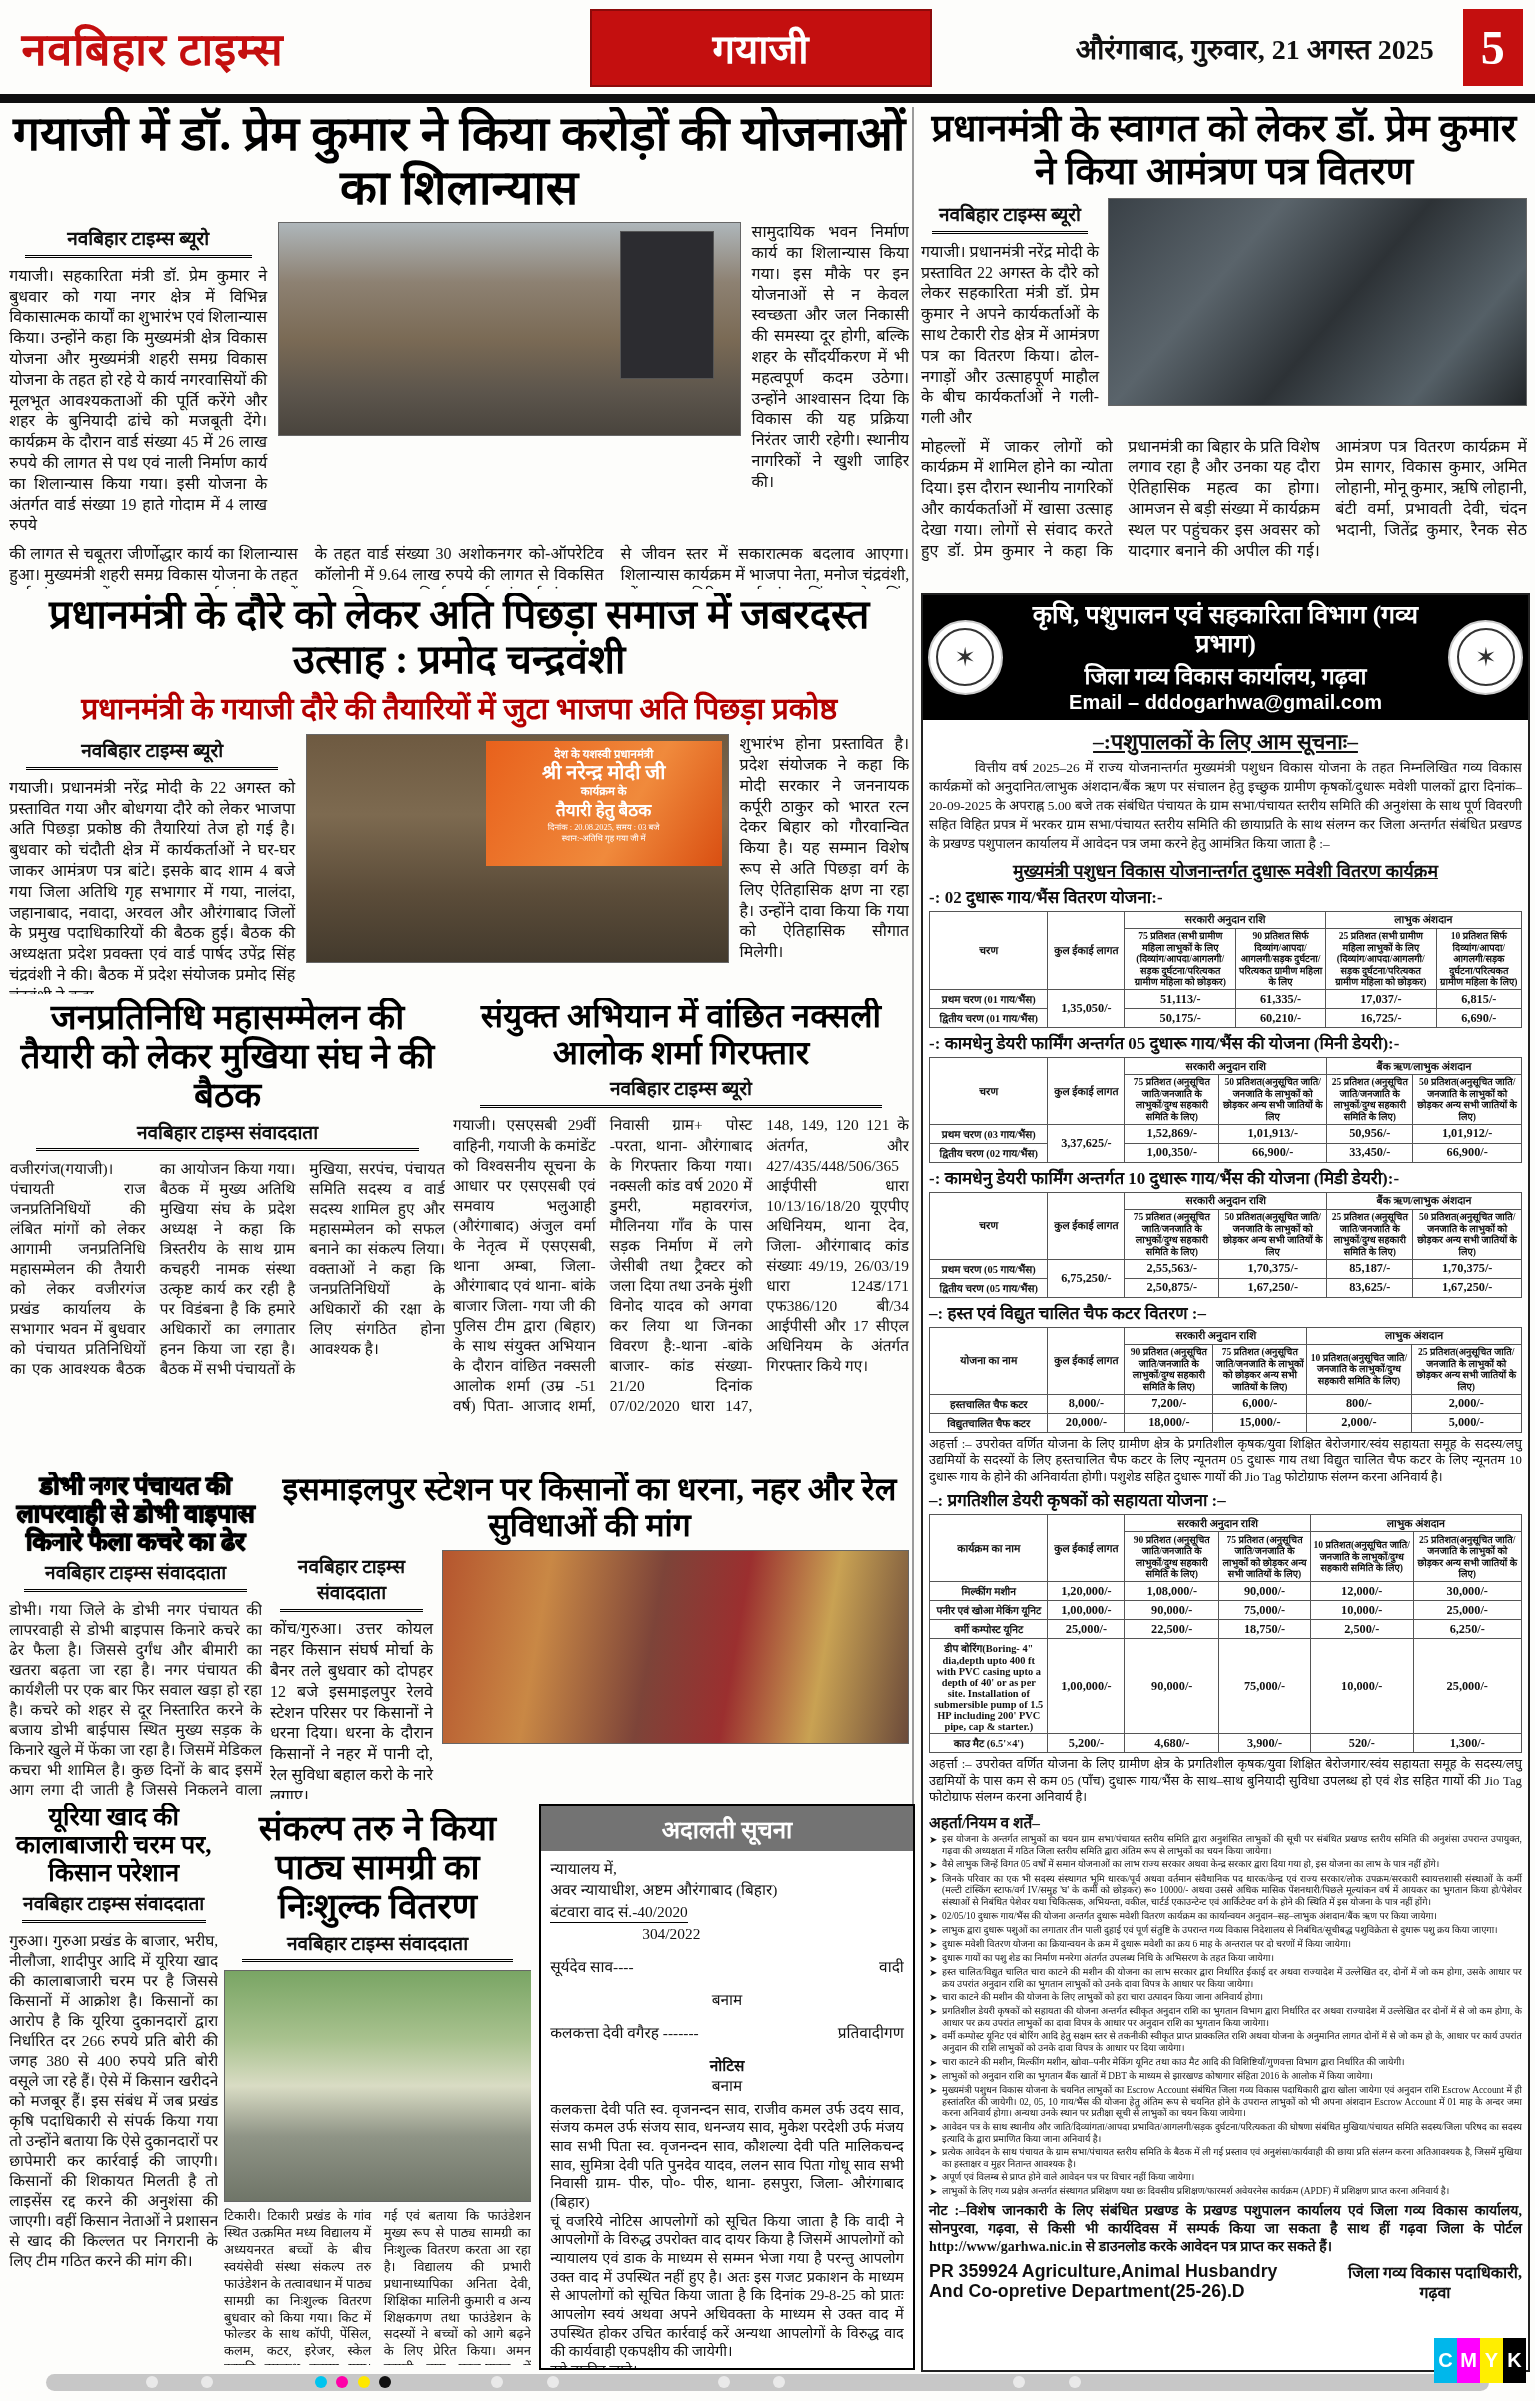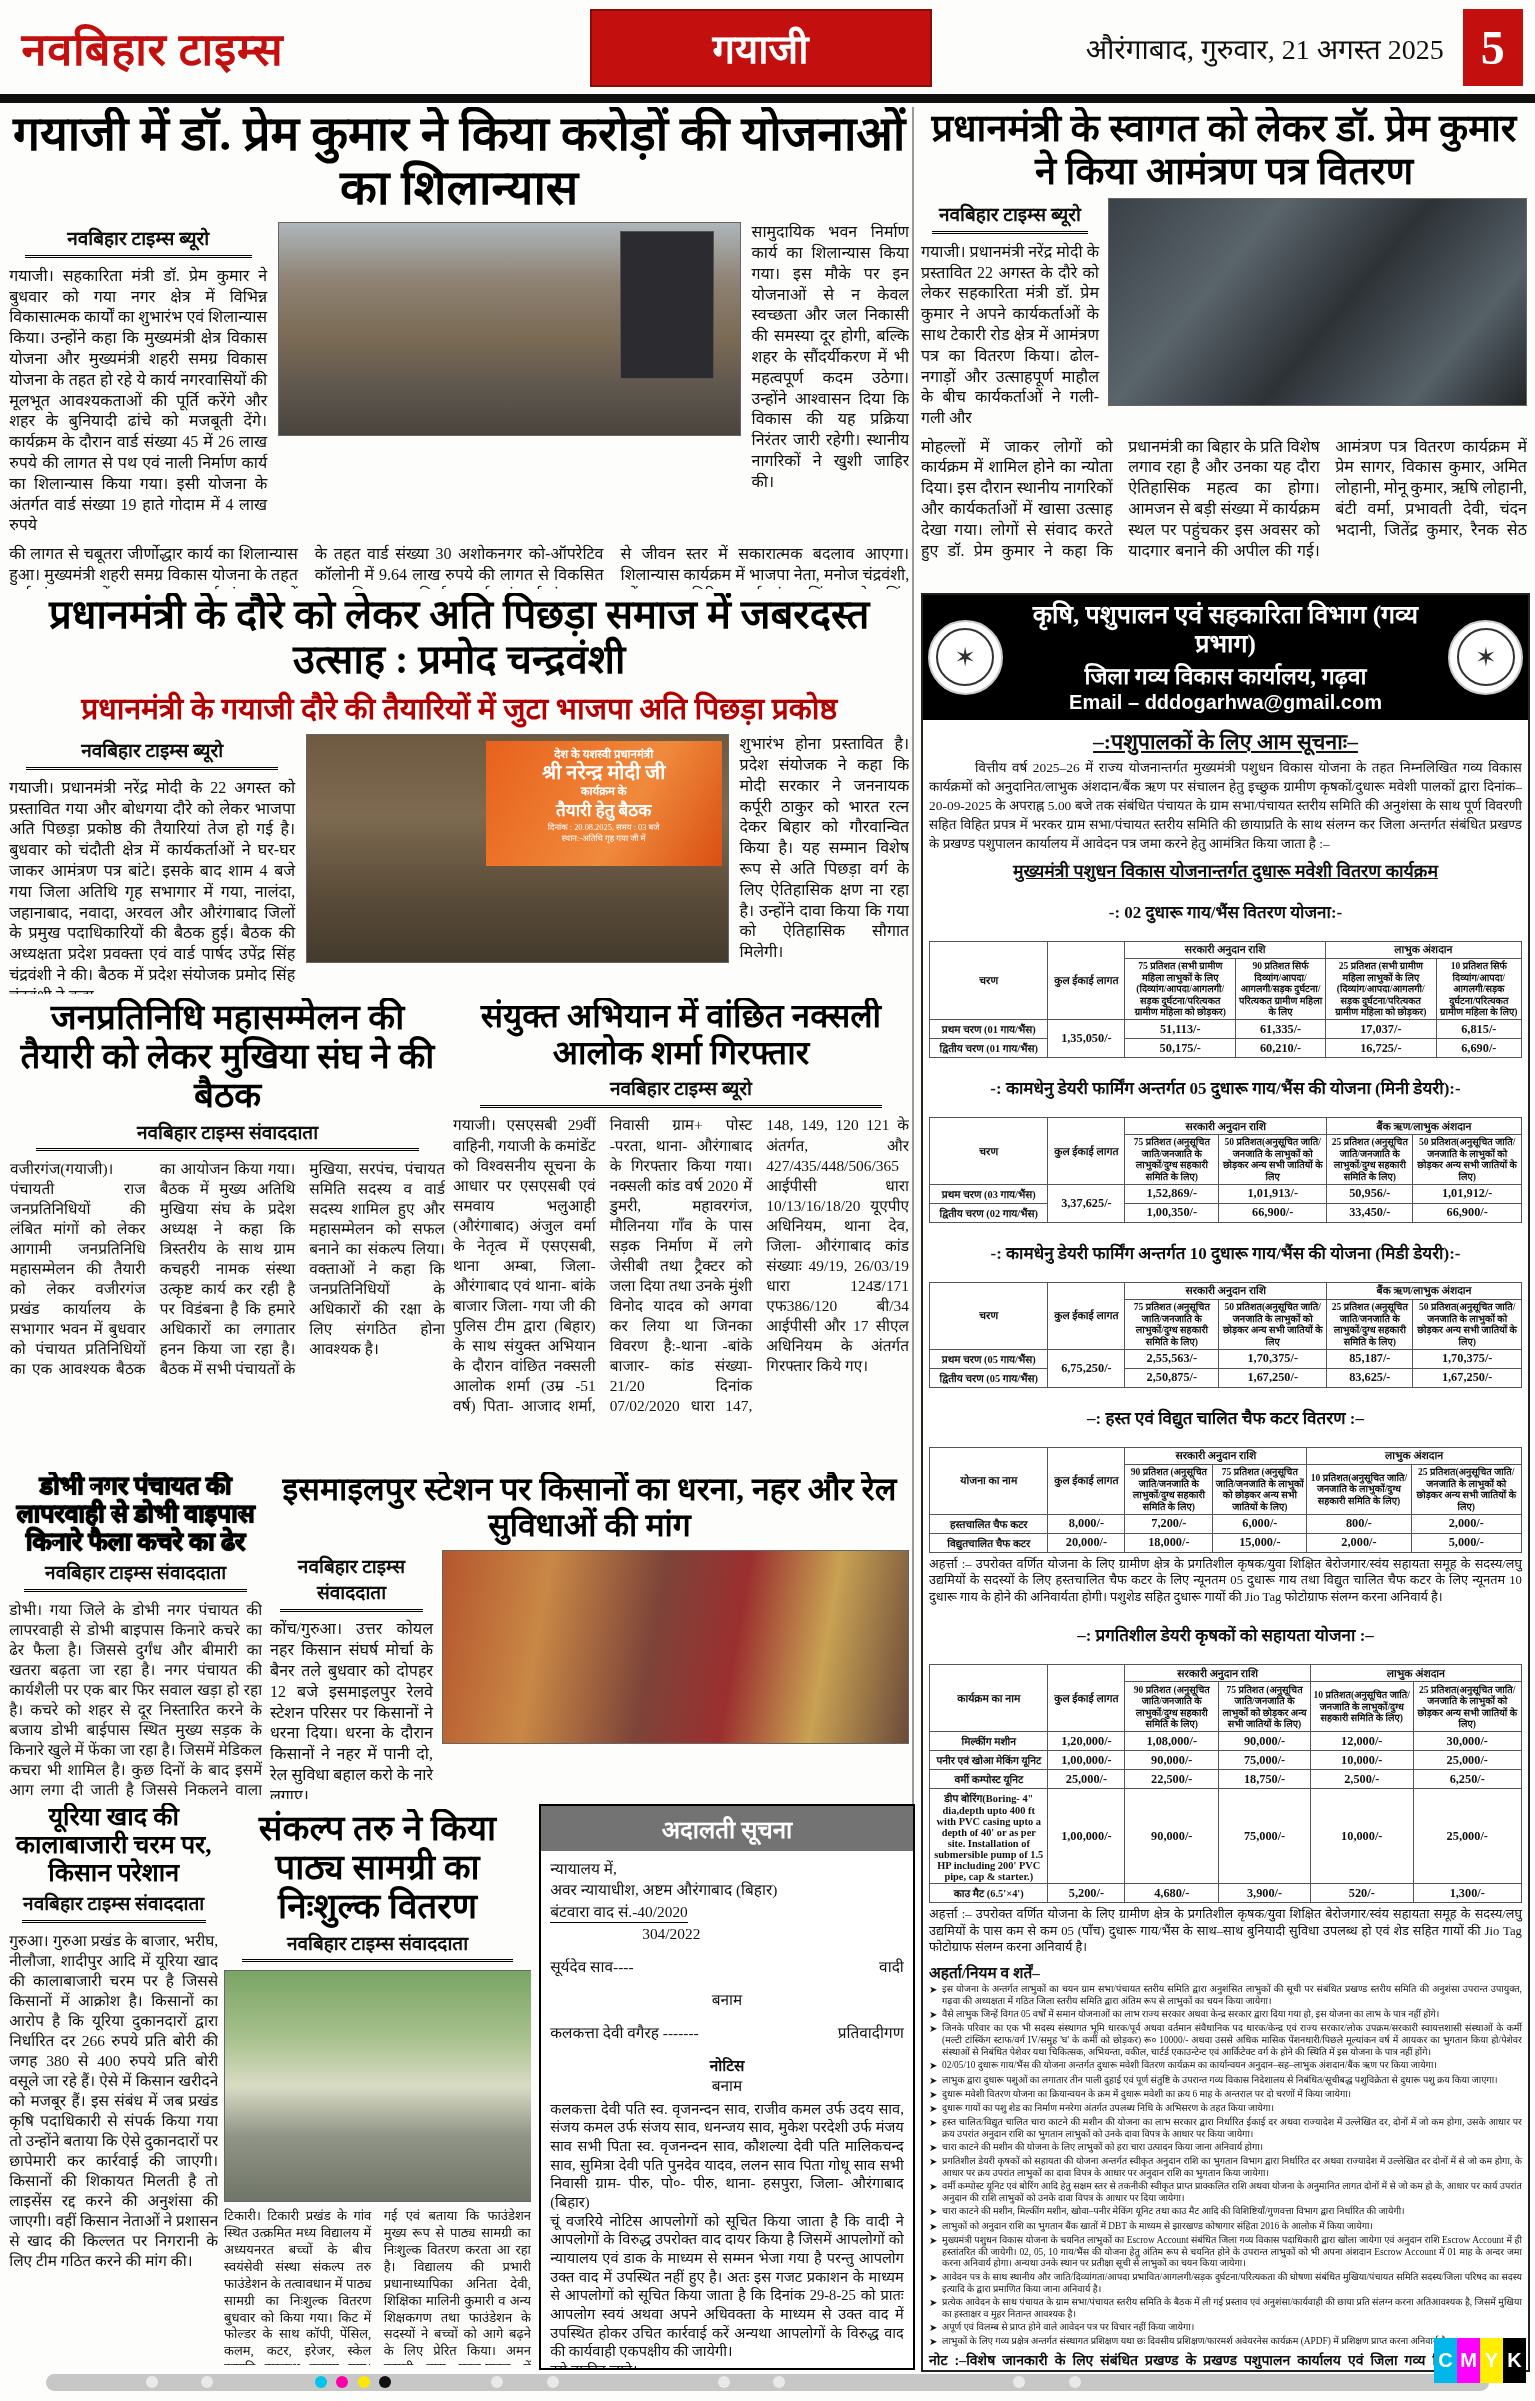--- a/index.html
+++ b/index.html
@@ -7,21 +7,21 @@
     width:1535px;height:2401px;position:relative;background:#fdfdfb;
     font-family:"Liberation Serif","DejaVu Serif",serif;color:#111;
     overflow:hidden;
   }
   .abs{position:absolute;}
   
   .masthead{left:0;top:4.6px;width:1535px;height:86px;display:flex;align-items:center;}
   .paper-name{width:476px;padding-left:21.5px;font-size:45px;font-weight:900;color:#c40f0f;letter-spacing:0.8px;}
   .edition-box{width:338px;height:74px;background:#c40f0f;border:2.3px solid #8c0a0a;display:flex;align-items:center;justify-content:center;margin-left:92px;}
   .edition-box span{color:#fff;font-size:40px;font-weight:900;}
-  .dateline{flex:1;text-align:right;font-size:28px;font-weight:400;padding-right:19px;}
+  .dateline{flex:1;text-align:right;font-size:28px;font-weight:700;padding-right:29px;}
   .pageno-box{width:60px;height:77px;background:#c40f0f;display:flex;align-items:center;justify-content:center;margin-right:12.3px;}
   .pageno-box span{color:#fff;font-size:48px;font-weight:900;}
   .top-rule{left:0;top:94px;width:1535px;height:9.2px;background:#101010;}
   .v-divider{left:912px;top:107px;width:2.3px;height:2260px;background:#9a9a9a;}
 
   
   .headline{font-weight:900;color:#000;line-height:1.12;}
   .byline{font-weight:700;text-align:center;font-size:19px;border-bottom:3.1px double #000;padding-bottom:3.8px;margin:3.1px auto 7.7px;width:88%;}
   .bodytxt{font-size:16px;line-height:1.3;text-align:justify;}
   .photo{background-size:cover;border:0.8px solid #666;position:relative;overflow:hidden;}
@@ -118,21 +118,21 @@
   .seal{width:71px;height:71px;border-radius:50%;background:#fff;flex:none;display:flex;align-items:center;justify-content:center;border:2.3px solid #ccc;}
   .seal-inner{width:54px;height:54px;border-radius:50%;border:2.3px solid #333;display:flex;align-items:center;justify-content:center;font-size:26px;color:#333;}
   .ad-header-text{flex:1;text-align:center;}
   .ad-dept1{font-size:25px;font-weight:900;line-height:1.15;}
   .ad-dept2{font-size:23px;font-weight:900;}
   .ad-email{font-size:20px;font-weight:700;font-family:"Liberation Sans",sans-serif;}
   .ad-inner{padding:3.1px 6.1px;}
   .ad-notice-title{text-align:center;font-size:21.5px;font-weight:900;text-decoration:underline;margin:3.1px 0;}
   .ad-intro{font-size:13.4px;line-height:1.42;text-align:justify;text-indent:46px;}
   .ad-prog-title{text-align:center;font-size:17.7px;font-weight:900;text-decoration:underline;margin-top:4.6px;}
-  .ad-scheme-title{text-align:center;font-size:17px;font-weight:900;margin:18px 0;}
+  .ad-scheme-title{font-size:17px;font-weight:900;margin:3px 0;}
   .adtable{width:100%;border-collapse:collapse;margin:1.5px 0;}
   .adtable th,.adtable td{border:1.5px solid #555;padding:1.5px 2.3px;text-align:center;vertical-align:middle;}
   .adtable th{font-size:10.7px;font-weight:700;line-height:1.2;}
   .adtable th.sub{font-size:9.6px;font-weight:700;}
   .adtable td.lbl{font-size:10.4px;font-weight:700;width:20%;}
   .adtable td.cost{font-size:12.3px;font-weight:700;width:13%;}
   .adtable td.val{font-size:12.3px;font-weight:700;}
   .ad-note{font-size:12.7px;line-height:1.3;text-align:justify;margin:3.1px 0;}
   .terms-title{font-size:15.4px;font-weight:900;margin-top:6px;}
   .terms{margin-top:1.5px;}

